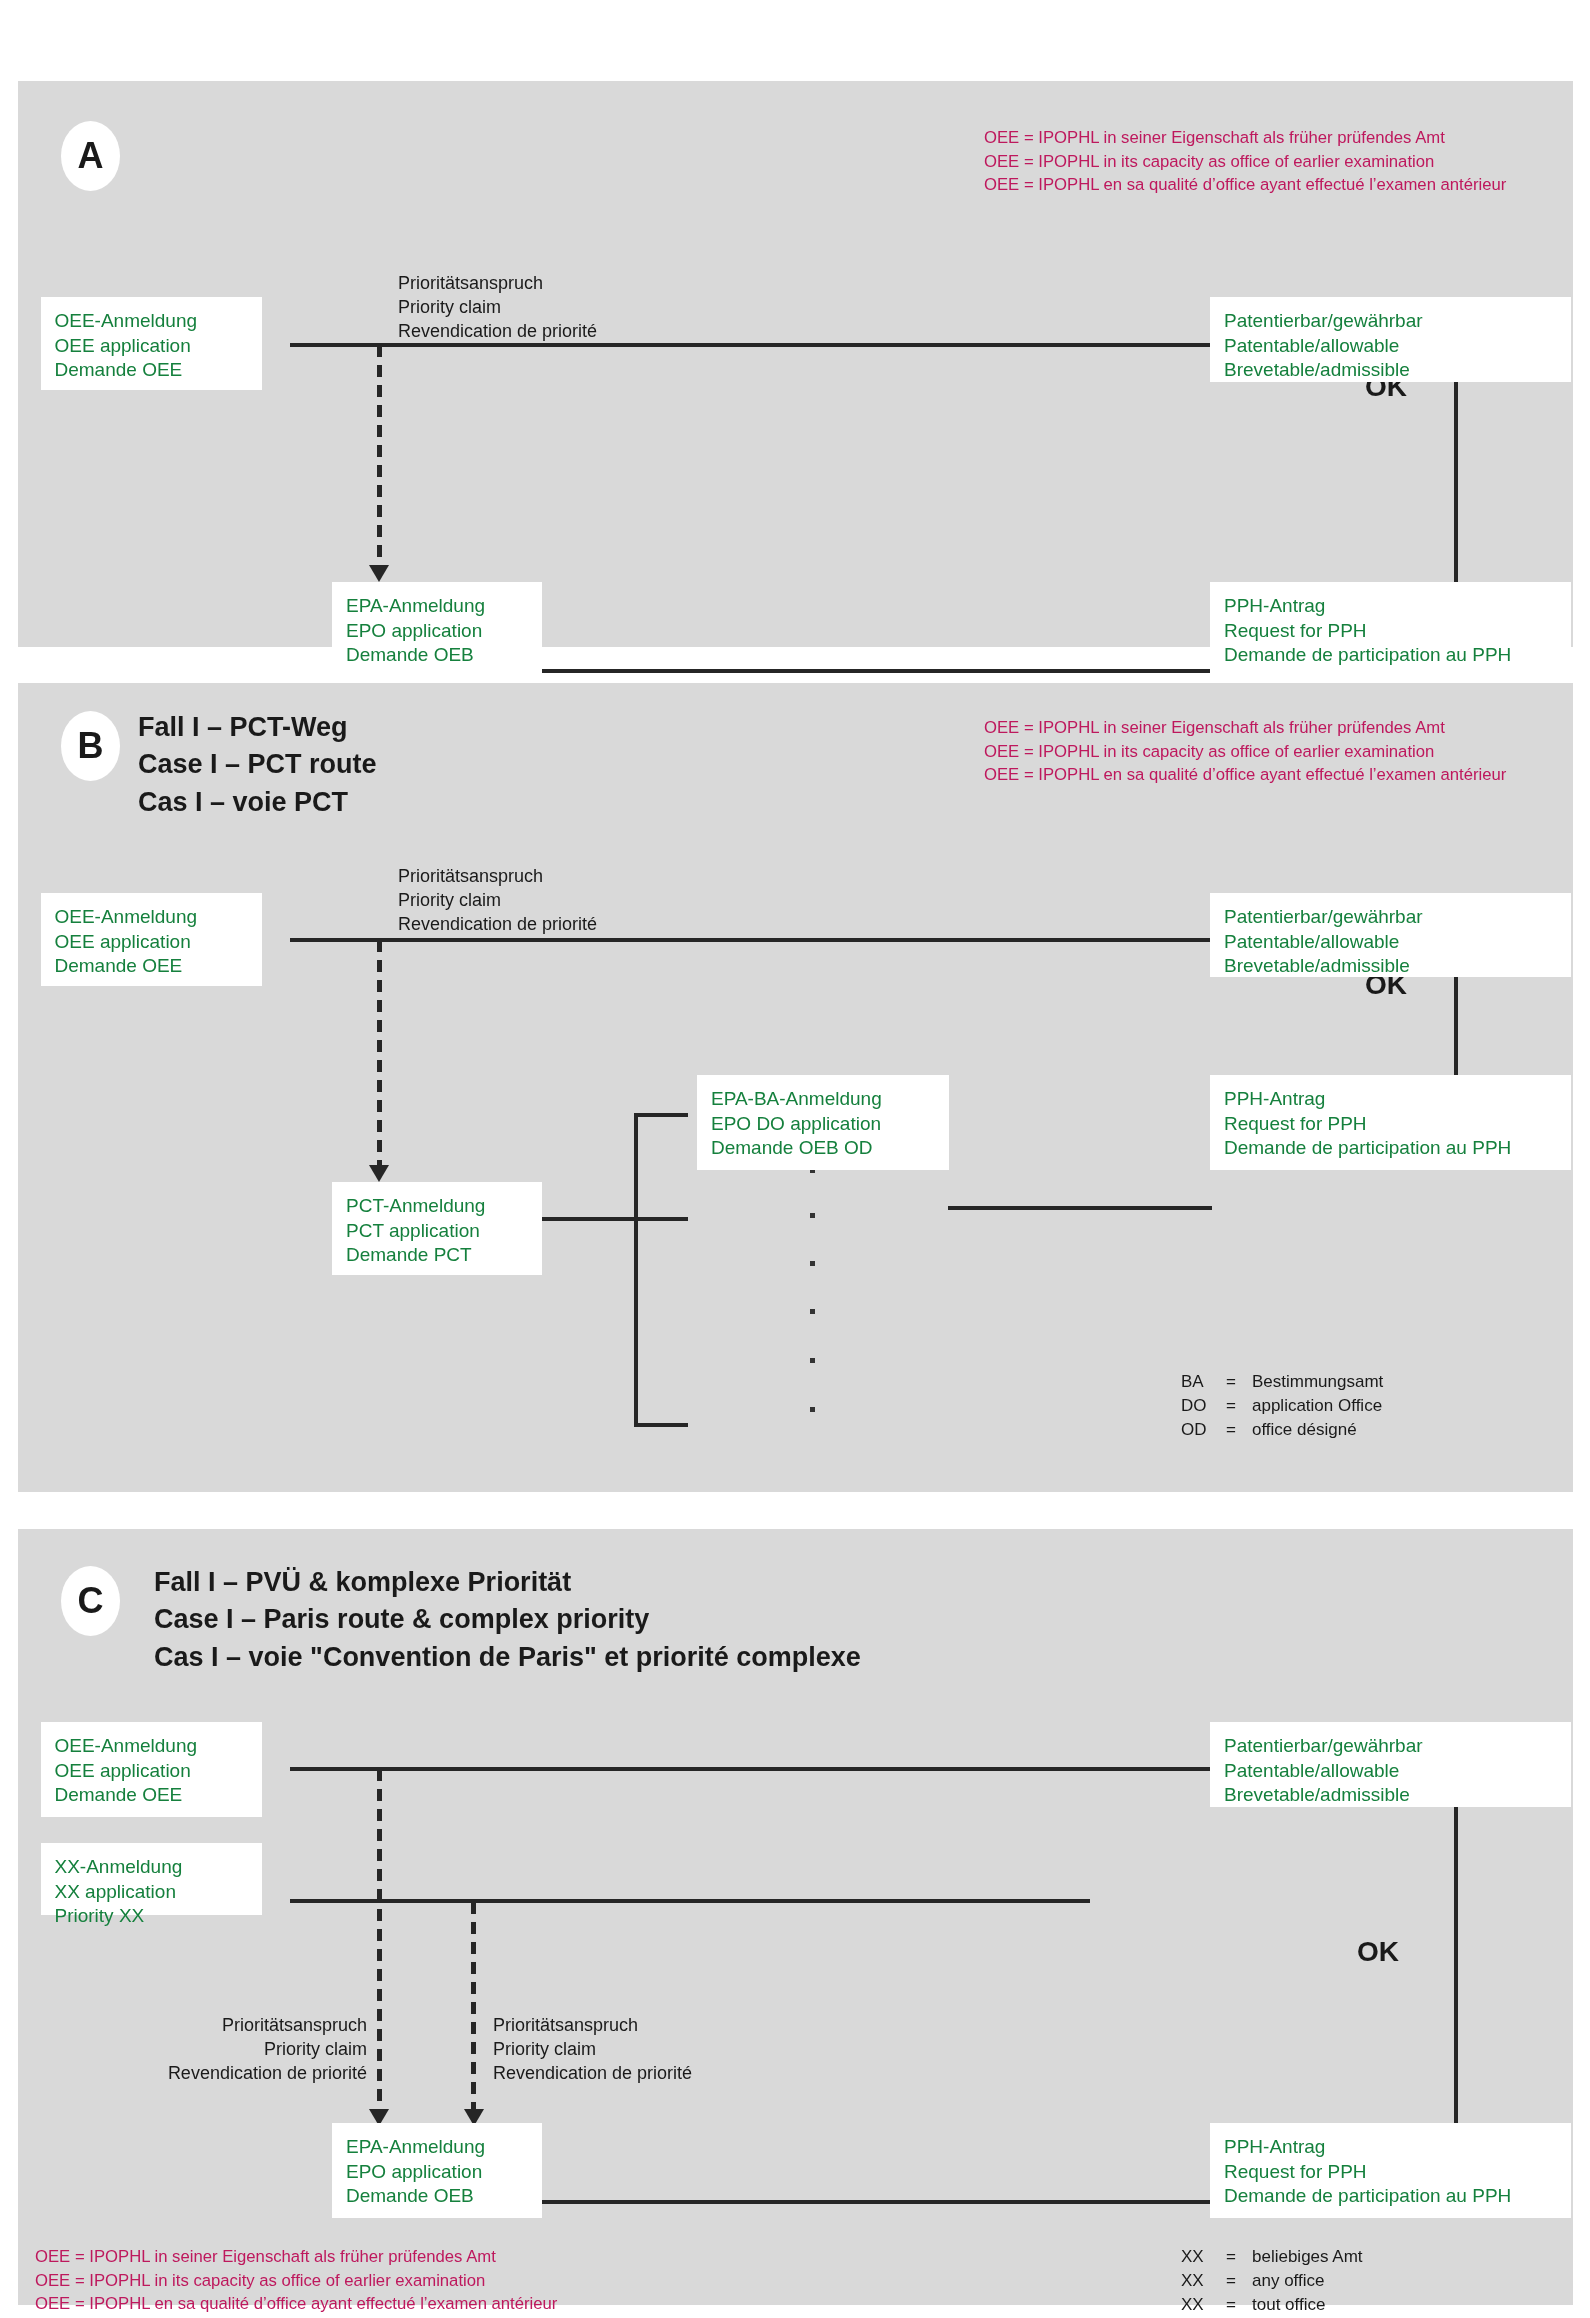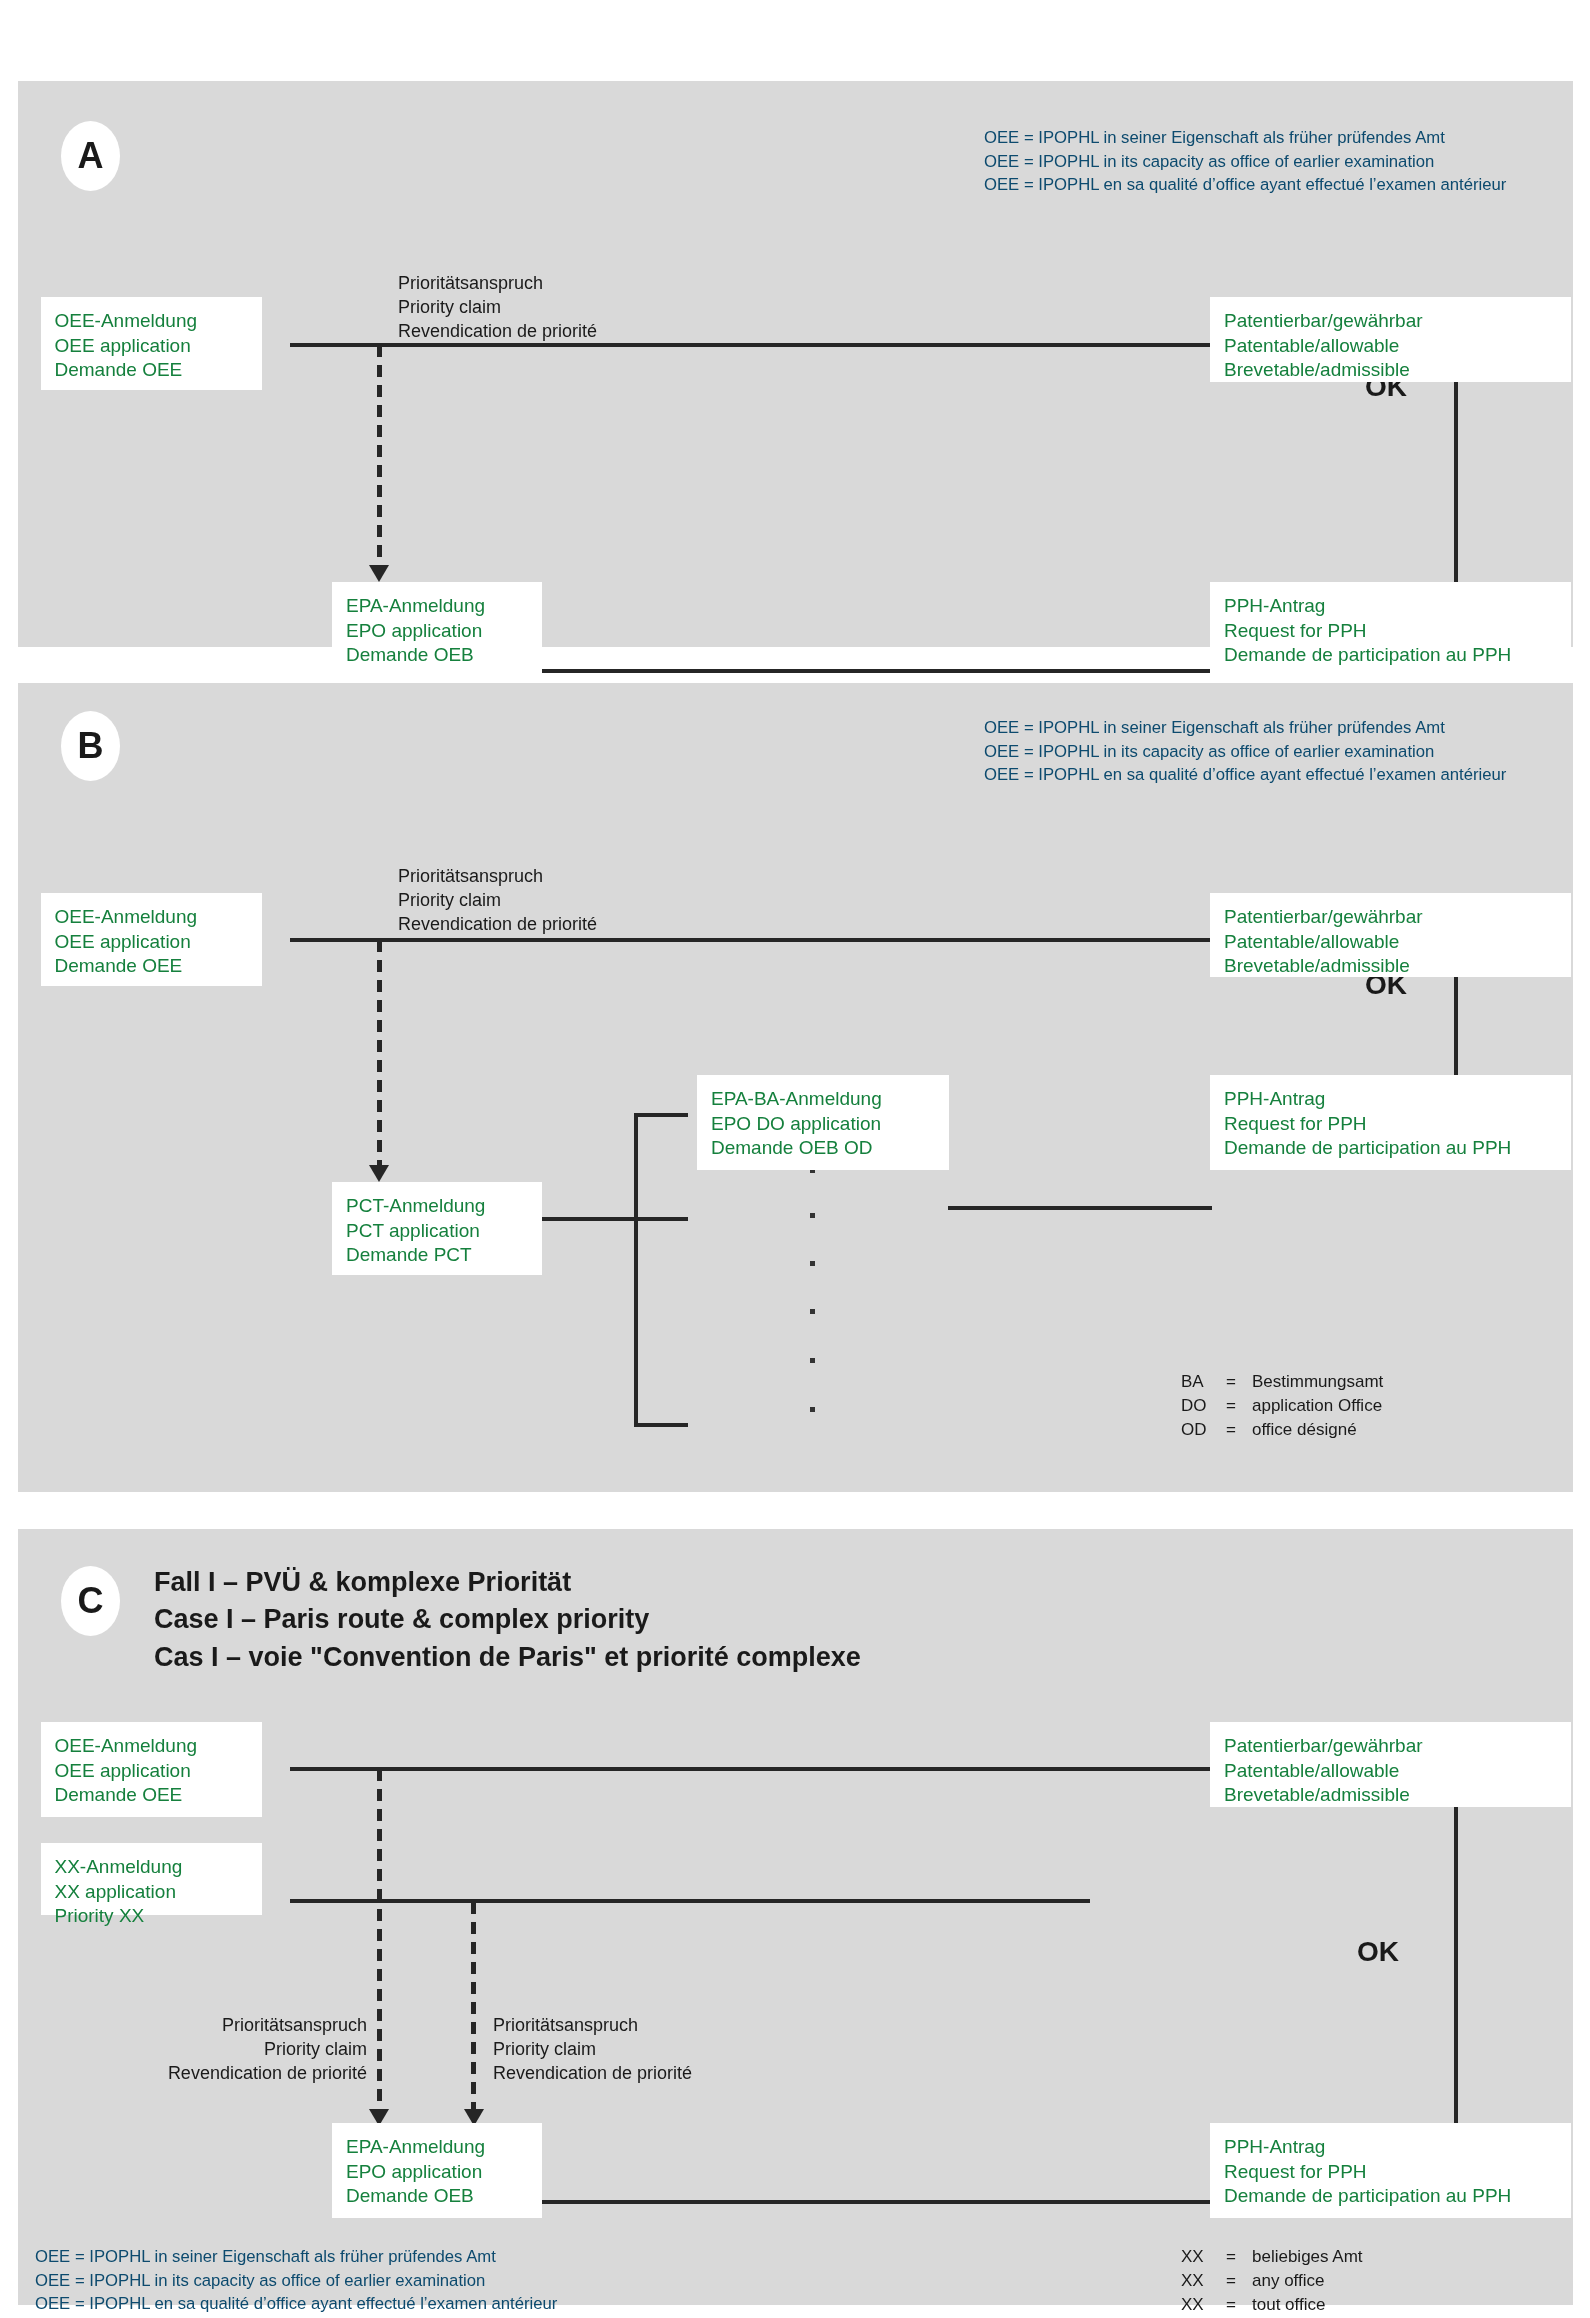--- a/index.html
+++ b/index.html
@@ -40,21 +40,21 @@
   }
   .titleblock { position:absolute; }
   .titleblock div {
     font-size:27px; font-weight:bold; color:#1a1a1a;
     white-space:nowrap; line-height:1.38;
   }
 
   
   .legend { position:absolute; }
   .legend div {
-    font-size:16.7px; color:#0c4a6e;
+    font-size:16.7px; color:#be185d;
     white-space:nowrap; line-height:1.42;
   }
   .legend-kv { position:absolute; }
   .legend-kv .row {
     display:flex; font-size:17px; color:#1a1a1a;
     white-space:nowrap; line-height:1.42;
   }
   .legend-kv .row .k { width:45px; }
   .legend-kv .row .eq { width:26px; }
 
@@ -146,20 +146,25 @@
       <div>PPH-Antrag</div>
       <div>Request for PPH</div>
       <div>Demande de participation au PPH</div>
     </div>
   </div>
 
   <div class="panel" id="panel-b">
 
     <div class="badge" style="top:28px;">B</div>
 
+    <div class="titleblock" style="left:120px; top:26px;">
+      <div>Fall I – PCT-Weg</div>
+      <div>Case I – PCT route</div>
+      <div>Cas I – voie PCT</div>
+    </div>
 
     <div class="legend" style="left:966px; top:33px;">
       <div>OEE = IPOPHL in seiner Eigenschaft als früher prüfendes Amt</div>
       <div>OEE = IPOPHL in its capacity as office of earlier examination</div>
       <div>OEE = IPOPHL en sa qualité d’office ayant effectué l’examen antérieur</div>
     </div>
 
     <div class="hline" style="left:272px; top:255px; width:920px;"></div>
     <div class="vdash" style="left:359px; top:257px; height:227px;"></div>
     <div class="arrowhead" style="left:351px; top:482px;"></div>

